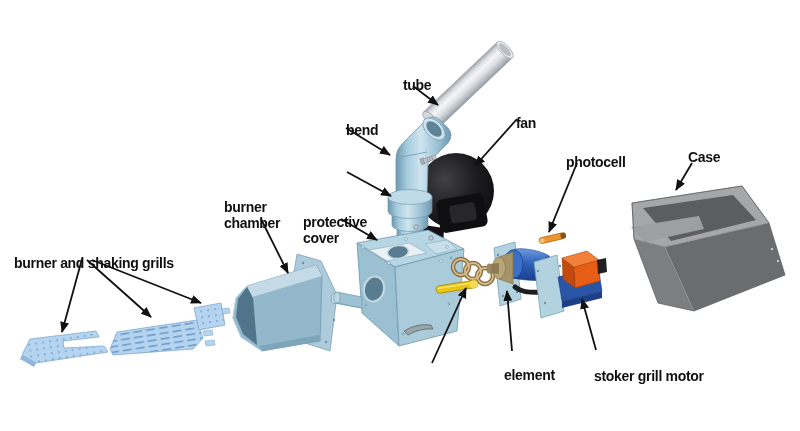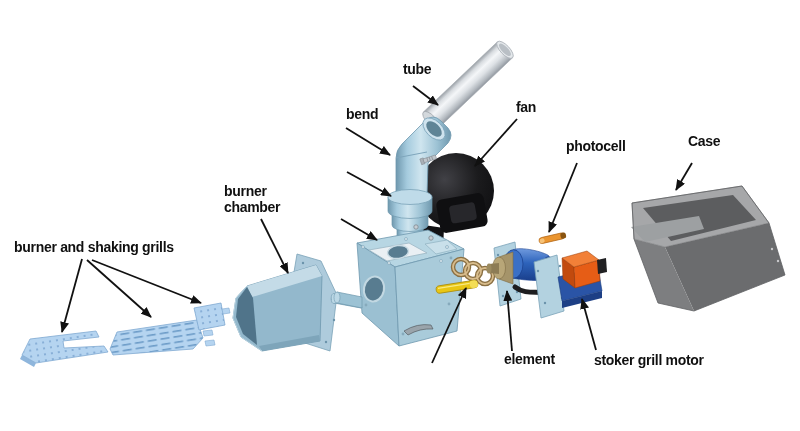--- a/index.html
+++ b/index.html
@@ -1,20 +1,20 @@
 <!DOCTYPE html>
 <html><head>
 <meta charset="utf-8">
 <style>
   html,body{margin:0;padding:0;background:#ffffff;}
   .stage{position:relative;width:800px;height:431px;background:#ffffff;overflow:hidden;
          font-family:"Liberation Sans",sans-serif;}
   .stage svg{position:absolute;left:0;top:0;}
   .label{position:absolute;font-weight:700;font-size:14px;line-height:1.12;
-         color:#101010;letter-spacing:-0.3px;white-space:pre-line;}
+         color:#101010;letter-spacing:-0.3px;white-space:pre-line;margin-top:16px;}
 </style>
 </head>
 <body>
 
 <div class="stage">
 
 <svg width="800" height="431" viewBox="0 0 800 431">
   <defs>
     <marker id="ah" markerUnits="userSpaceOnUse" markerWidth="12" markerHeight="9" refX="10" refY="4.5" orient="auto">
       <path d="M0,0 L11,4.5 L0,9 Z" fill="#111"></path>
@@ -238,20 +238,22 @@
     <line x1="692" y1="163" x2="676" y2="190" marker-end="url(#ah)"></line>
     <line x1="432" y1="363" x2="466" y2="288" marker-end="url(#ah)"></line>
     <line x1="512" y1="351" x2="507" y2="291" marker-end="url(#ah)"></line>
     <line x1="596" y1="350" x2="582" y2="299" marker-end="url(#ah)"></line>
   </g>
 </svg>
 
   <div class="label" style="left:403px;top:62px">tube</div>
   <div class="label" style="left:346px;top:107px">bend</div>
   <div class="label" style="left:516px;top:100px">fan</div>
+  <div class="label" style="left:303px;top:199px">protective
+cover</div>
   <div class="label" style="left:14px;top:240px">burner and shaking grills</div>
   <div class="label" style="left:224px;top:184px">burner
 chamber</div>
   <div class="label" style="left:566px;top:139px">photocell</div>
   <div class="label" style="left:688px;top:134px">Case</div>
   <div class="label" style="left:504px;top:352px">element</div>
   <div class="label" style="left:594px;top:353px">stoker grill motor</div>
 </div>
 
 </body></html>

